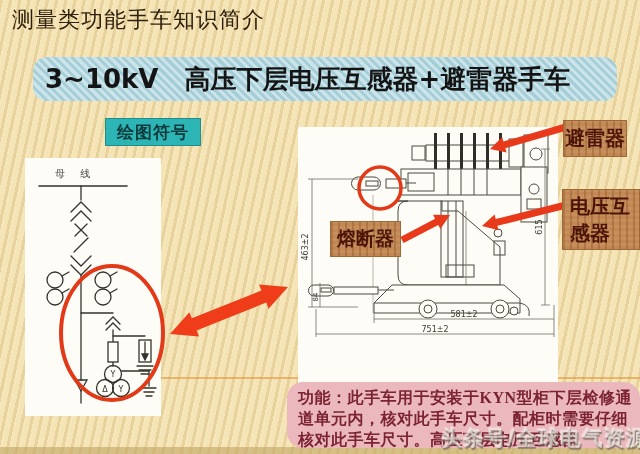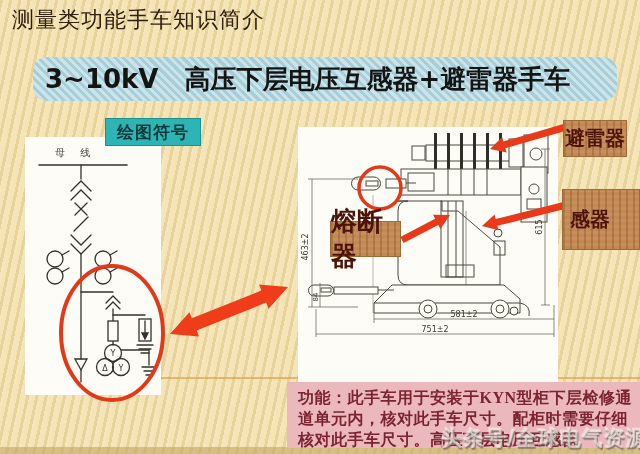--- a/index.html
+++ b/index.html
@@ -28,45 +28,46 @@
     border-radius:14px;
   }
   .section-label{
     position:absolute;left:105px;top:118px;width:96px;height:28px;
     background:#2db4b4;border:1px solid #1d8f8f;box-sizing:border-box;
     display:flex;align-items:center;justify-content:center;
     font-size:17px;font-weight:bold;color:#0d3a3a;letter-spacing:1px;
     z-index:7;
   }
   .panel{position:absolute;background:#fdfcf6;z-index:2;}
-  .panel-left{left:25px;top:137px;width:136px;height:258px;}
+  .panel-left{left:25px;top:158px;width:136px;height:258px;}
   .panel-right{left:298px;top:127px;width:260px;height:282px;}
   .overlay{position:absolute;left:0;top:0;width:640px;height:454px;pointer-events:none;z-index:6;}
   .wood-label{
     position:absolute;z-index:7;box-sizing:border-box;
     background:#c78f5c;
     background-image:
       repeating-linear-gradient(90deg, rgba(122,63,20,0.28) 0 2px, rgba(0,0,0,0) 2px 7px),
       repeating-linear-gradient(0deg, rgba(170,110,55,0.20) 0 3px, rgba(0,0,0,0) 3px 6px);
     border:1px solid #9c6a38;
     color:#4c1408;font-weight:bold;
     display:flex;align-items:center;justify-content:center;
   }
-  #label-fuse{left:330px;top:221px;width:71px;height:36px;font-size:26px;}
+  #label-fuse{left:330px;top:221px;width:71px;height:36px;font-size:19px;}
   #label-arrester{left:563px;top:120px;width:64px;height:37px;font-size:20px;}
   #label-vt{left:562px;top:189px;width:78px;height:61px;font-size:20px;
     flex-direction:column;align-items:flex-start;justify-content:center;
     padding-left:7px;line-height:27px;}
   .pink-box{
     position:absolute;left:287px;top:382px;width:353px;height:66px;
     background:#eab8bd;z-index:5;box-sizing:border-box;
     padding:5px 6px 0 11px;
     font-family:"Liberation Serif","DejaVu Serif",serif;
     font-weight:bold;color:#7b2331;font-size:16px;line-height:21px;
     letter-spacing:0.5px;
+    border-radius:16px;
   }
   .watermark{
     position:absolute;left:441px;top:424px;z-index:9;white-space:nowrap;
     font-size:21px;font-weight:bold;letter-spacing:1px;
     color:rgba(240,238,232,0.62);
     text-shadow:1px 2px 1px rgba(110,100,88,0.75), -1px -1px 0 rgba(255,255,255,0.35);
   }
   .bottom-strip{
     position:absolute;left:0;top:447px;width:640px;height:7px;
     background:rgba(190,160,92,0.55);z-index:4;
@@ -245,20 +246,21 @@
     <polygon fill="#e8391b" points="565.2,201.6 495.7,219 494.6,214.6 482,226 498.5,230.2 497.4,225.8 566.8,208.4"></polygon>
   </svg>
 
   <div class="wood-label" id="label-fuse">
     <span>熔断器</span>
   </div>
   <div class="wood-label" id="label-arrester">
     <span>避雷器</span>
   </div>
   <div class="wood-label" id="label-vt">
+    <span>电压互</span>
     <span>感器</span>
   </div>
 
   <div class="pink-box">
     <div>功能：此手车用于安装于KYN型柜下层检修通</div>
     <div>道单元内，核对此手车尺寸。配柜时需要仔细</div>
     <div>核对此手车尺寸。高压下层电压互感器</div>
   </div>
 
   <div class="watermark">头条号/全球电气资源</div>

